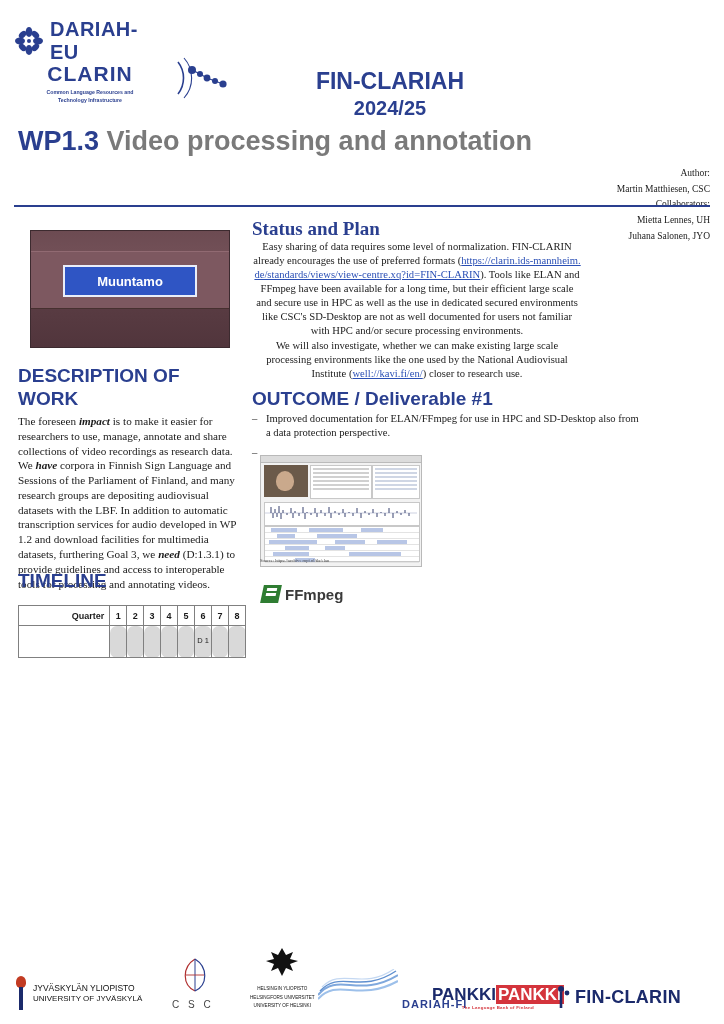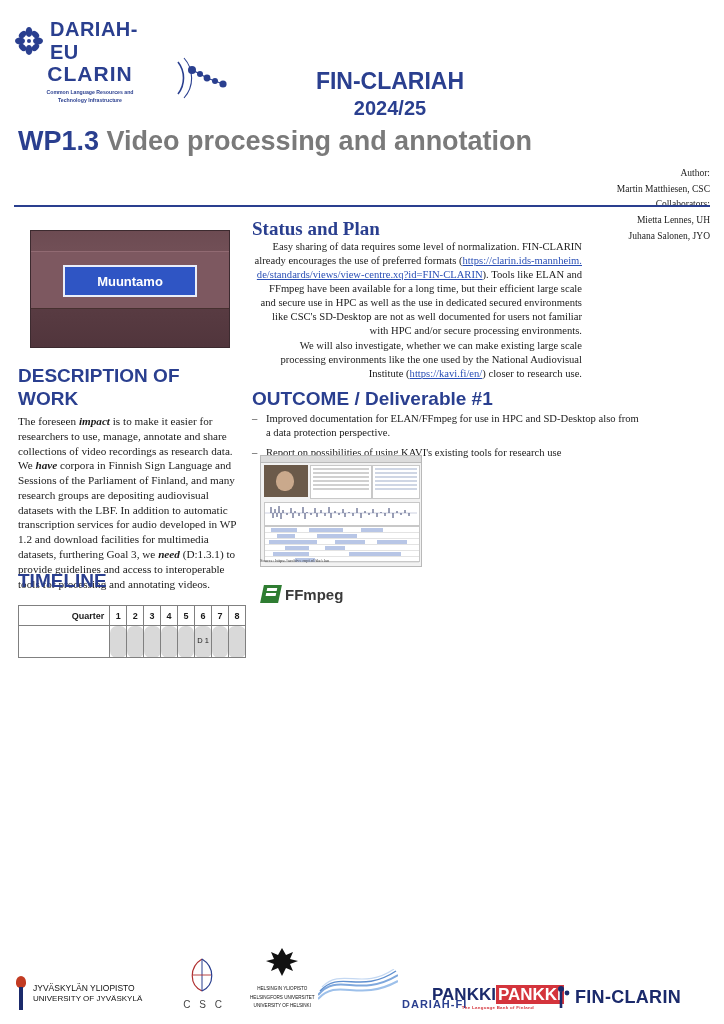--- a/index.html
+++ b/index.html
@@ -57,21 +57,21 @@
     font-family:"Liberation Sans",sans-serif;font-size:9px;}
   .tl-table td,.tl-table th{border:1px solid #808080;text-align:center;}
   .tl-table .qlabel{width:96px;text-align:right;padding-right:5px;font-weight:bold;height:17px;}
   .tl-table .qnum{width:16px;font-weight:bold;height:17px;}
   .tl-row2 td{height:29px;background:#d9d9d9;border-radius:7px;}
   .tl-row2 td.first{background:#ffffff;}
   .dcell{font-size:7.5px;line-height:1.15;font-weight:normal;}
 
   
   .status-head{position:absolute;left:252px;top:218px;font-size:19px;font-family:Liberation Serif, serif;}
-  .status-body{position:absolute;left:252px;top:240px;width:330px;font-size:10.6px;line-height:1.33;text-align:right;}
+  .status-body{position:absolute;left:252px;top:240px;width:330px;font-size:10.6px;line-height:1.33;text-align:center;}
   a.lnk{color:#2a4fb5;text-decoration:underline;word-break:break-all;}
 
   .outcome-head{position:absolute;left:252px;top:388px;font-size:19px;}
   .outcome-list{position:absolute;left:252px;top:412px;width:390px;font-size:10.6px;line-height:1.3;}
   .outcome-list .li{display:flex;gap:7px;margin-bottom:6px;}
   .outcome-list .dash{width:7px;flex:0 0 auto;}
 
   
   .elan{position:absolute;left:260px;top:455px;width:160px;height:110px;background:#f2f2f2;border:1px solid #b9b9b9;overflow:hidden;}
   .elan .topbar{height:6px;background:#dcdcdc;border-bottom:1px solid #bbb;}
@@ -96,21 +96,21 @@
   .footer{position:absolute;left:0;bottom:0;width:724px;height:90px;}
   .fl{position:absolute;bottom:14px;font-family:"Liberation Sans",sans-serif;}
 
   .f-jyu{left:14px;display:flex;align-items:center;gap:5px;}
   .f-jyu .torch{width:14px;height:34px;position:relative;}
   .f-jyu .torch .flame{position:absolute;left:2px;top:0;width:10px;height:12px;background:#c23b22;border-radius:50% 50% 40% 40%;}
   .f-jyu .torch .stick{position:absolute;left:5px;top:11px;width:4px;height:23px;background:#1b2a6b;}
   .f-jyu .t1{font-size:8.5px;color:#111;line-height:1.35;}
   .f-jyu .t2{font-size:8px;color:#111;}
 
-  .f-csc{left:179px;text-align:right;}
+  .f-csc{left:172px;text-align:left;}
   .f-csc .glyph{width:46px;height:36px;margin:0 auto;position:relative;}
   .f-csc .txt{font-size:10px;letter-spacing:3px;color:#444;margin-top:2px;}
 
   .f-hy{left:250px;text-align:center;}
   .f-hy .crest{width:40px;height:34px;margin:0 auto;position:relative;}
   .f-hy .txt{font-size:4.6px;line-height:1.45;color:#111;margin-top:2px;}
 
   .f-dariahfi{left:318px;display:flex;align-items:center;gap:4px;}
   .f-dariahfi .ribbon{width:80px;height:34px;position:relative;overflow:hidden;}
   .f-dariahfi .txt{font-size:11px;letter-spacing:1px;color:#2a3f8f;font-weight:bold;margin-top:36px;}
@@ -226,33 +226,32 @@
       <td class="dcell"></td>
       <td class="dcell"></td>
     </tr>
   </tbody>
     </table>
 
   <div class="h-section status-head">Status and Plan</div>
 
   <div class="status-body">
     <span>Easy sharing of data requires some level of normalization. FIN-CLARIN already encourages the use of preferred formats (</span><a class="lnk" href="#">https://clarin.ids-mannheim.de/standards/views/view-centre.xq?id=FIN-CLARIN</a><span>). Tools like ELAN and FFmpeg have been available for a long time, but their efficient large scale and secure use in HPC as well as the use in dedicated secured environments like CSC's SD-Desktop are not as well documented for users not familiar with HPC and/or secure processing environments.</span><br>
-    <span>We will also investigate, whether we can make existing large scale processing environments like the one used by the National Audiovisual Institute (</span><a class="lnk" href="#">https://kavi.fi/en/</a><span>) closer to research use.</span>
+    <span>We will also investigate, whether we can make existing large scale processing environments like the one used by the National Audiovisual Institute (</span><a class="lnk" href="#">well://kavi.fi/en/</a><span>) closer to research use.</span>
   </div>
 
   <div class="h-section outcome-head">OUTCOME / Deliverable #1</div>
 
   <div class="outcome-list">
     <div class="li">
       <span class="dash">–</span>
       <span>Improved documentation for ELAN/FFmpeg for use in HPC and SD-Desktop also from a data protection perspective.</span>
     </div>
     <div class="li">
       <span class="dash">–</span>
-      <span>Report on possibilities of using KAVI's existing tools for research use</span>
     </div>
   </div>
 
   <div class="elan">
     <div class="topbar"></div>
     <div class="vid">
         <div class="face"></div>
       </div>
     <div class="panel">
       <div class="ln"></div>

